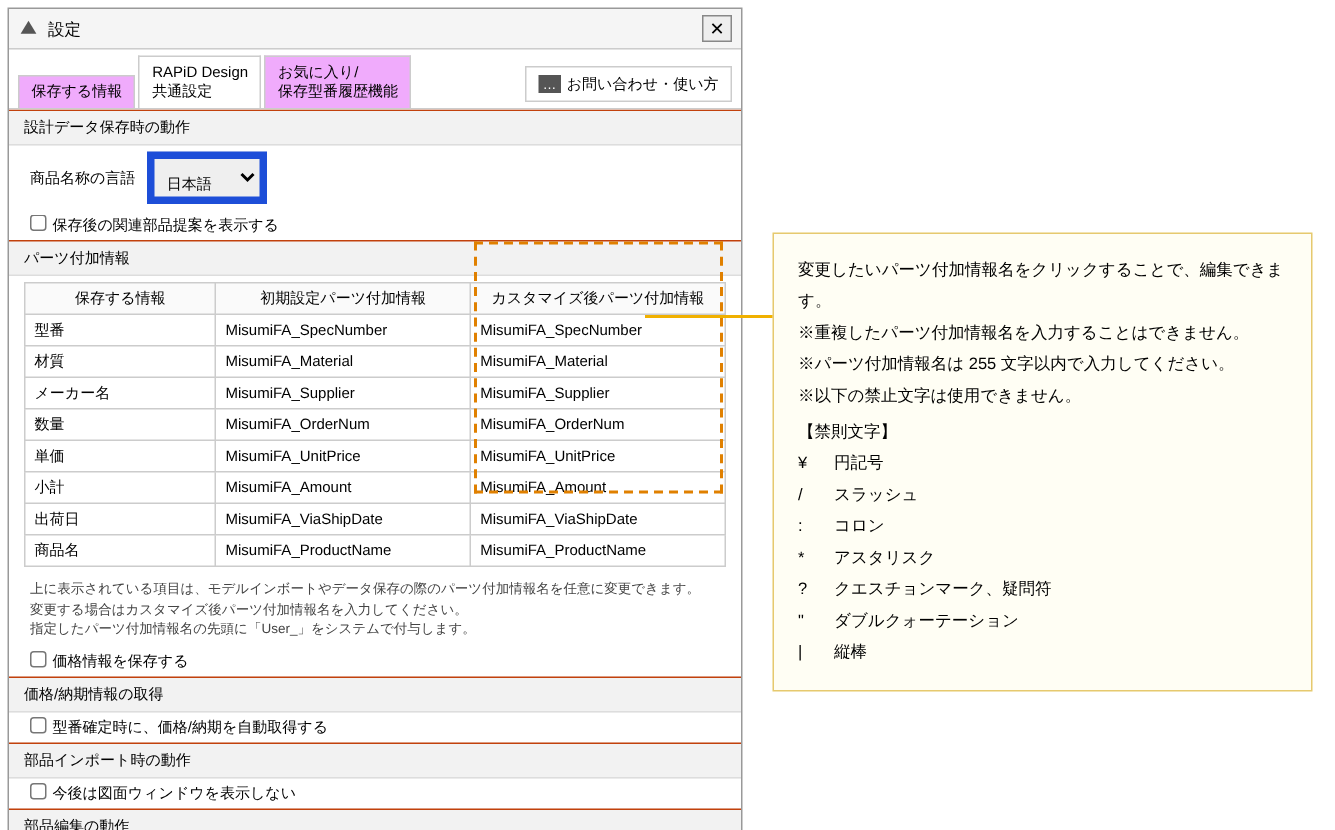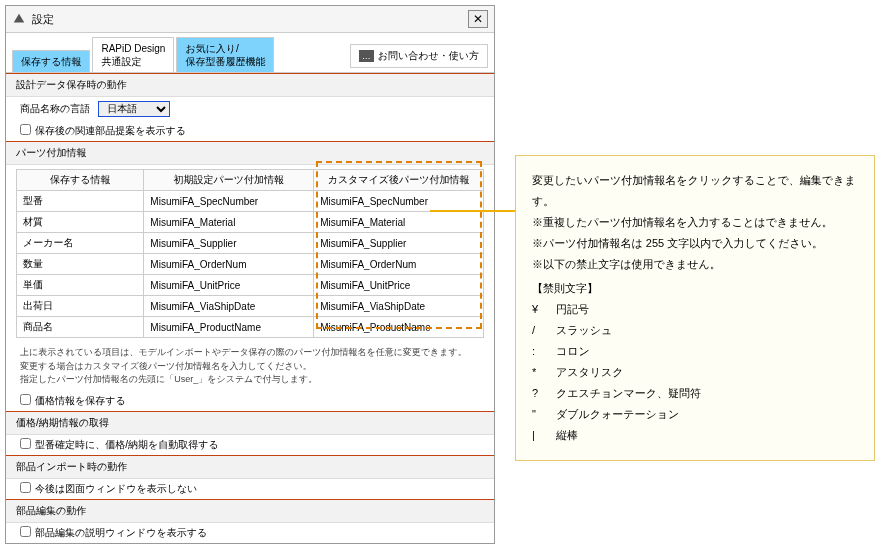--- a/index.html
+++ b/index.html
@@ -3,30 +3,30 @@
   <meta charset="utf-8">
   <style>
     * { margin: 0; padding: 0; box-sizing: border-box; font-family: "Meiryo UI", "MS Gothic", sans-serif; }
     body { background: #fff; display: flex; gap: 20px; align-items: flex-start; padding: 5px; }
     .dialog { width: 490px; border: 1px solid #999; background: #fff; display: flex; flex-direction: column; }
     .titlebar { background: #f5f5f5; border-bottom: 1px solid #ccc; display: flex; align-items: center; padding: 4px 6px; }
     .titlebar .icon { width: 14px; height: 14px; margin-right: 6px; }
     .titlebar .title { font-size: 11px; flex: 1; }
     .titlebar .close { width: 20px; height: 18px; border: 1px solid #888; background: #eee; display: flex; align-items: center; justify-content: center; font-size: 12px; cursor: pointer; }
     .tabrow { display: flex; border-bottom: 1px solid #ccc; padding: 4px 6px 0 6px; align-items: flex-end; }
-    .tab { border: 1px solid #ccc; border-bottom: none; padding: 4px 8px; font-size: 10px; margin-right: 2px; background: #7dd3fc; line-height: 1.3; cursor: pointer; }
+    .tab { border: 1px solid #ccc; border-bottom: none; padding: 4px 8px; font-size: 10px; margin-right: 2px; background: #f0abfc; line-height: 1.3; cursor: pointer; }
     .tab.active { background: #fff; }
     .tabrow .spacer { flex: 1; }
     .help-btn { border: 1px solid #ccc; padding: 4px 8px; font-size: 10px; display: flex; align-items: center; gap: 4px; margin-bottom: 4px; cursor: pointer; }
     .help-btn .dots { background: #555; color: #fff; padding: 1px 3px; font-size: 9px; }
     .content { flex: 1; overflow-y: auto; padding: 0; font-size: 10px; position: relative; }
     .section-hdr { background: #f2f2f2; border-top: 1px solid #c2410c; border-bottom: 1px solid #ddd; padding: 4px 10px; font-size: 10px; }
     .form-row { display: flex; align-items: center; padding: 4px 14px; gap: 8px; }
     .form-row label { font-size: 10px; }
-    .form-row select { font-size: 10px; padding: 0 16px 1px 4px; border: 1px solid #1d4ed8; }
+    .form-row select { font-size: 10px; padding: 11px 16px 1px 4px; border: 5px solid #1d4ed8; }
     .chk-row { display: flex; align-items: flex-start; padding: 3px 14px; gap: 4px; font-size: 10px; }
     .chk-row input[type="checkbox"] { width: 11px; height: 11px; }
     .table-wrap { padding: 4px 10px; }
     table.parts { width: 100%; border-collapse: collapse; font-size: 10px; }
     table.parts th, table.parts td { border: 1px solid #ccc; padding: 3px 6px; text-align: left; }
     table.parts th { background: #fafafa; font-weight: normal; text-align: center; }
     .col-save { width: 120px; }
     .col-def { width: 160px; }
     .col-cust { width: 160px; }
     .cust-header, td.cust-cell { outline: none; }
@@ -113,20 +113,25 @@
               <td>数量</td>
               <td>MisumiFA_OrderNum</td>
               <td class="cust-cell">MisumiFA_OrderNum</td>
             </tr>
             <tr>
               <td>単価</td>
               <td>MisumiFA_UnitPrice</td>
               <td class="cust-cell">MisumiFA_UnitPrice</td>
             </tr>
             <tr>
+              <td>小計</td>
+              <td>MisumiFA_Amount</td>
+              <td class="cust-cell">MisumiFA_Amount</td>
+            </tr>
+            <tr>
               <td>出荷日</td>
               <td>MisumiFA_ViaShipDate</td>
               <td class="cust-cell">MisumiFA_ViaShipDate</td>
             </tr>
             <tr>
               <td>商品名</td>
               <td>MisumiFA_ProductName</td>
               <td class="cust-cell">MisumiFA_ProductName</td>
             </tr>
           </tbody>

